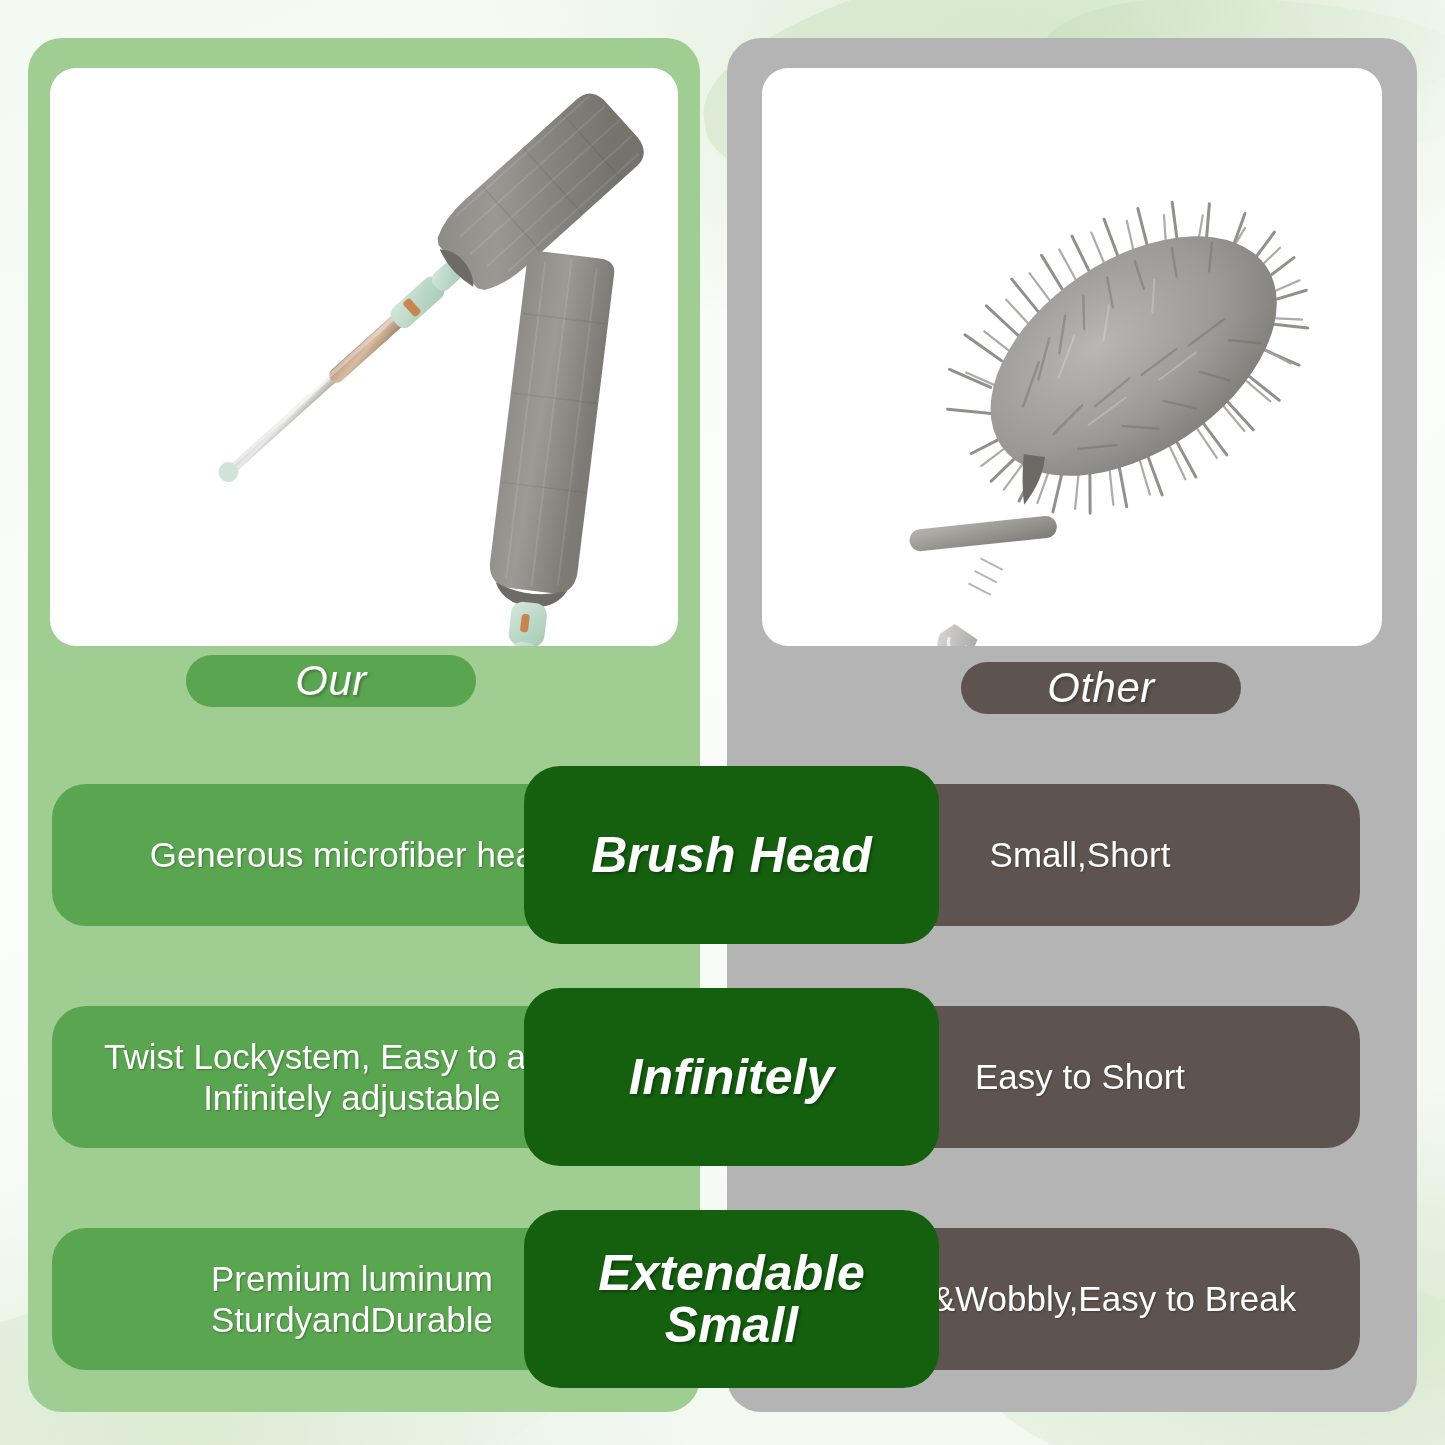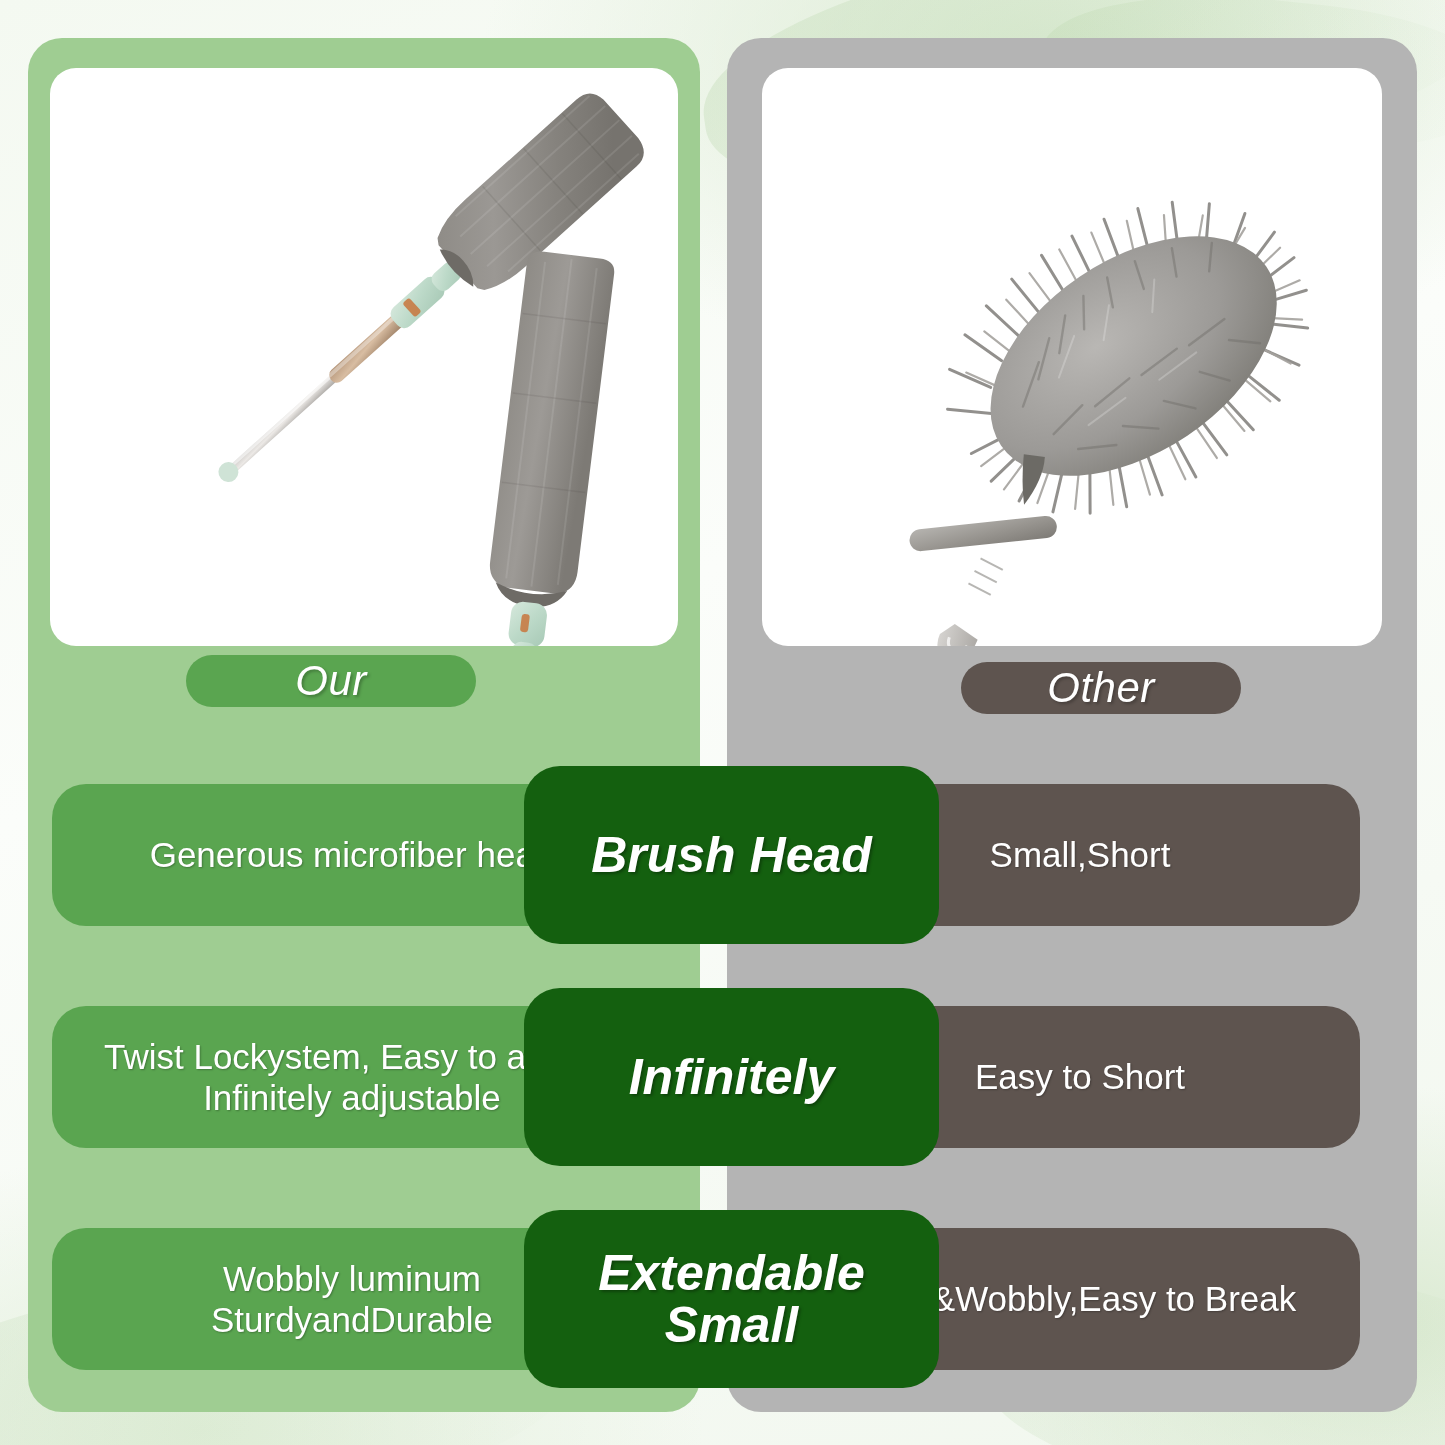--- a/index.html
+++ b/index.html
@@ -380,18 +380,18 @@
     <div class="side-pill side-pill-other">Small,Short</div>
   </div>
 
   <div class="row row-2">
     <div class="side-pill side-pill-our">Twist Lockystem, Easy to adjust Infinitely adjustable</div>
     <div class="center-badge">Infinitely</div>
     <div class="side-pill side-pill-other">Easy to Short</div>
   </div>
 
   <div class="row row-3">
-    <div class="side-pill side-pill-our">Wobbly luminum SturdyandDurable</div>
+    <div class="side-pill side-pill-our">Premium luminum SturdyandDurable</div>
     <div class="center-badge">Extendable Small</div>
     <div class="side-pill side-pill-other">Thin&amp;Wobbly,Easy to Break</div>
   </div>
 
 </div>
 
 </body></html>

